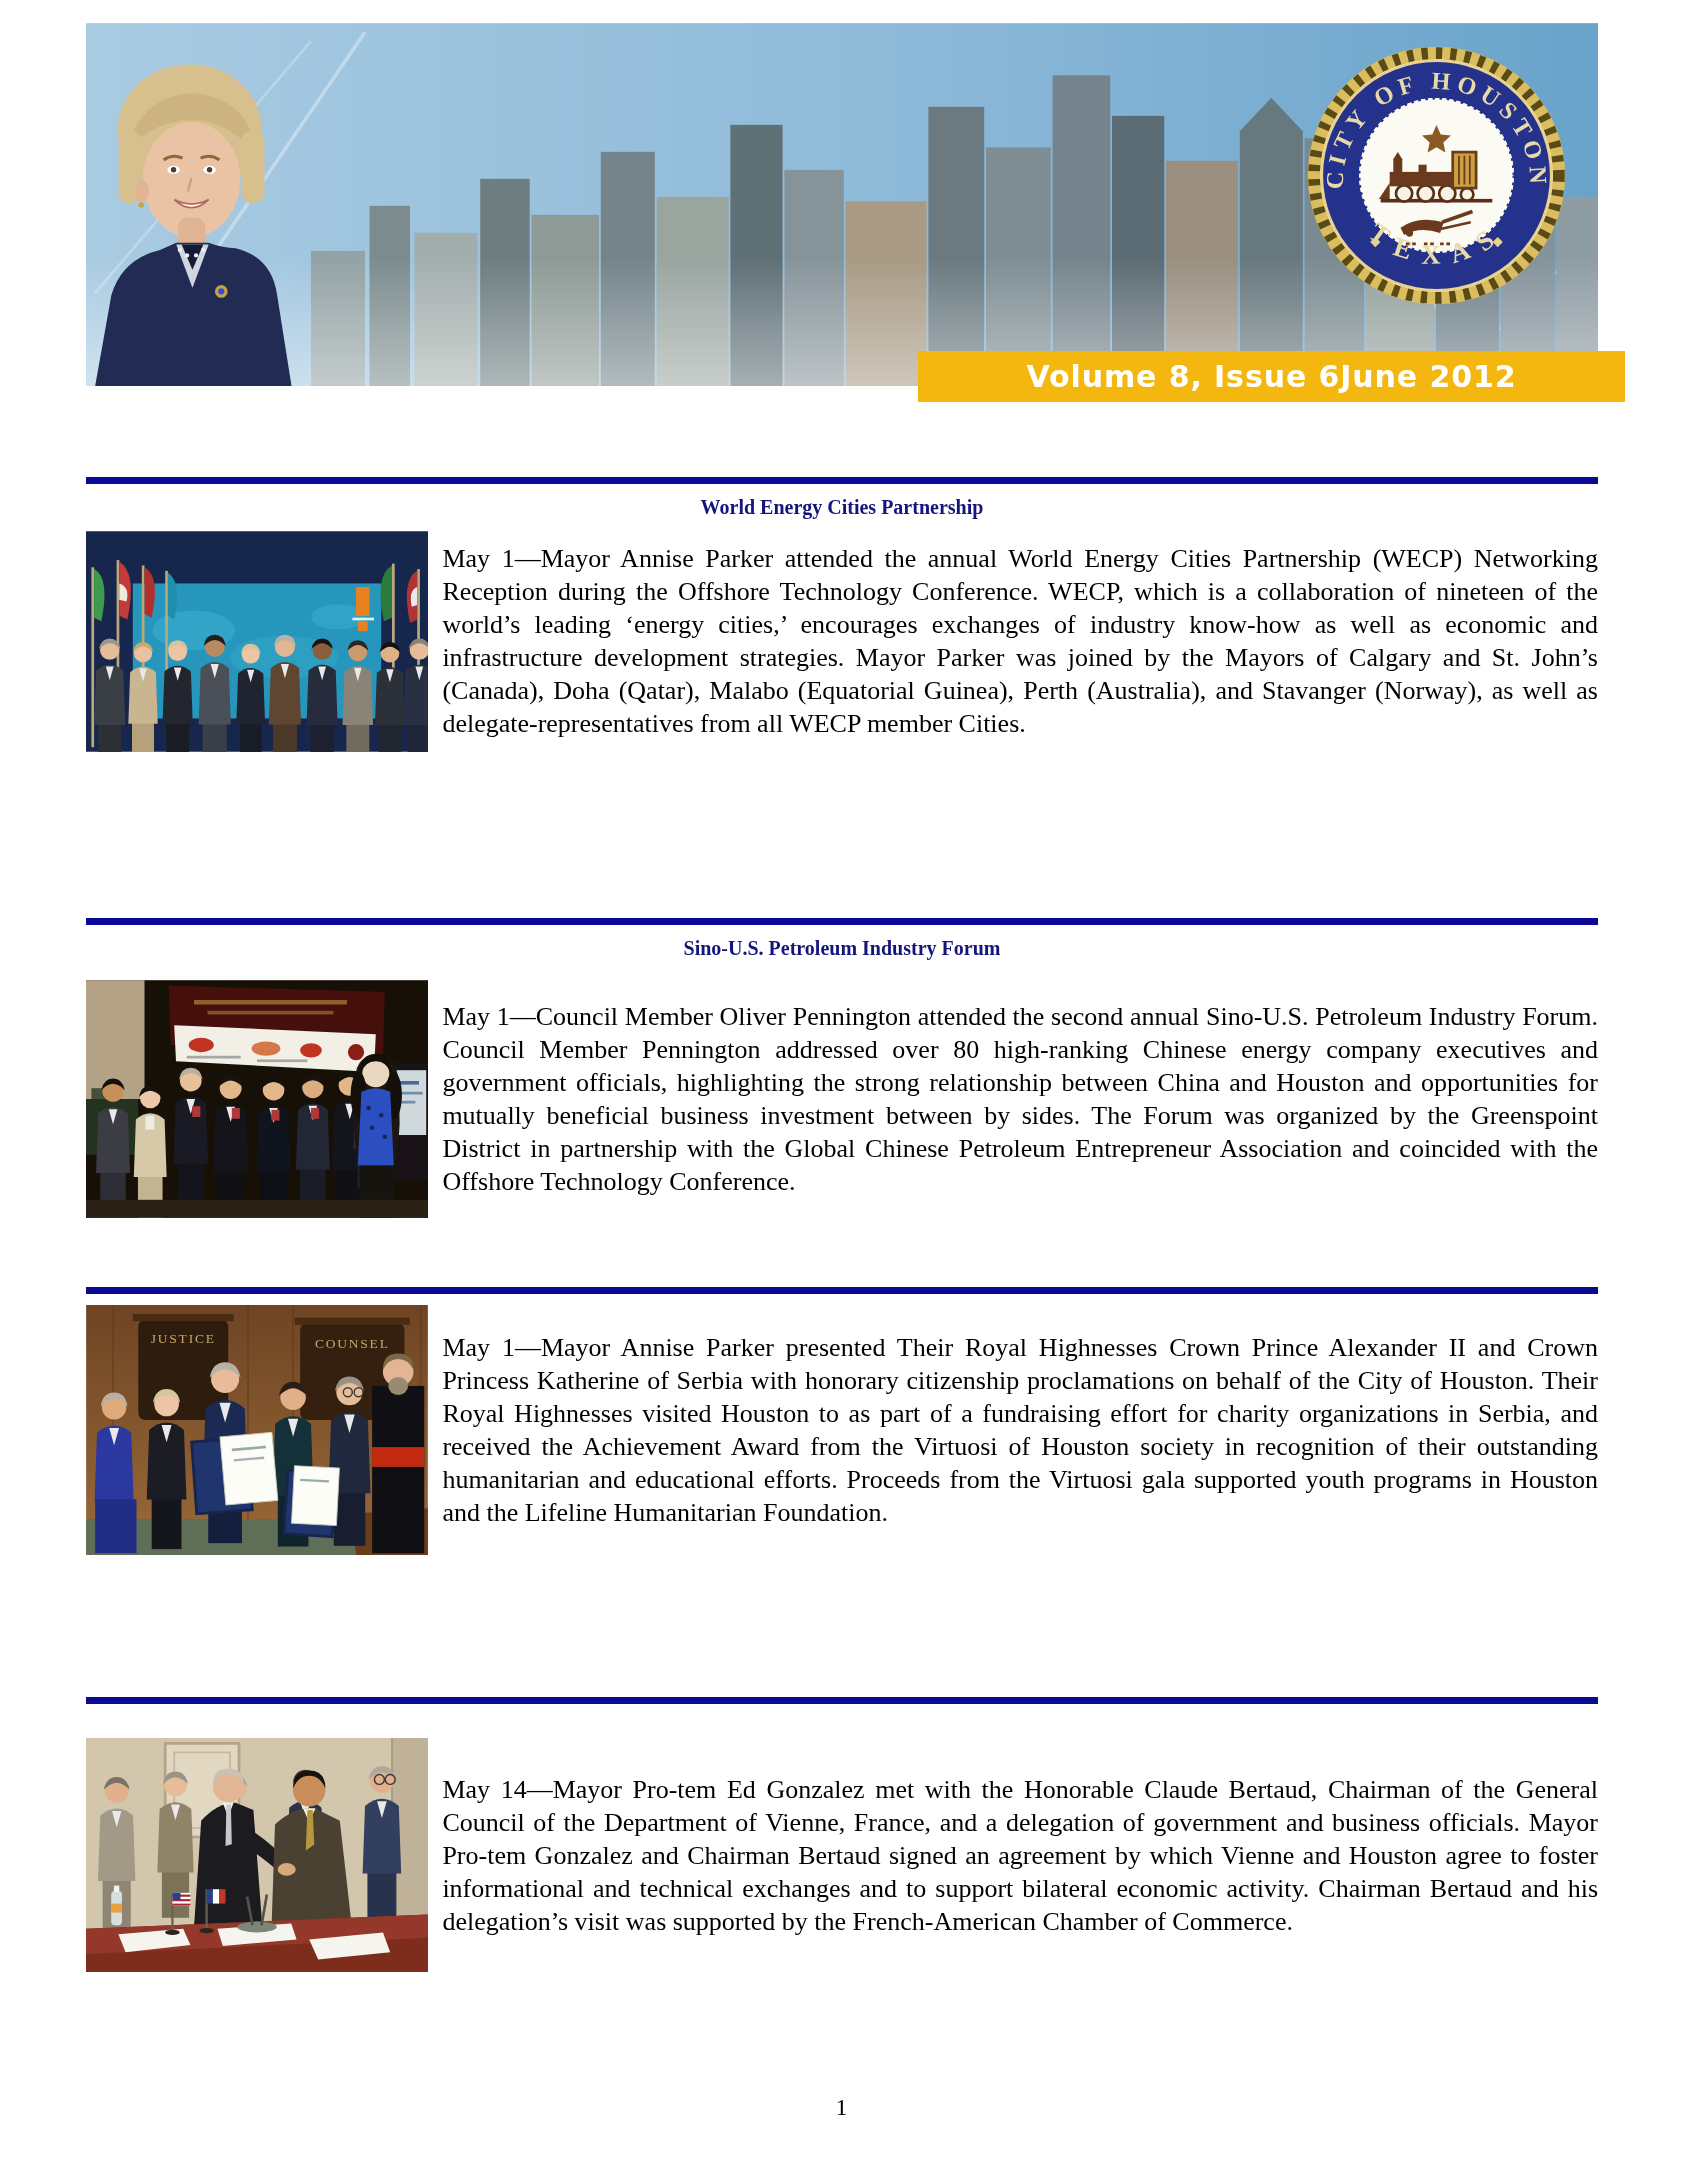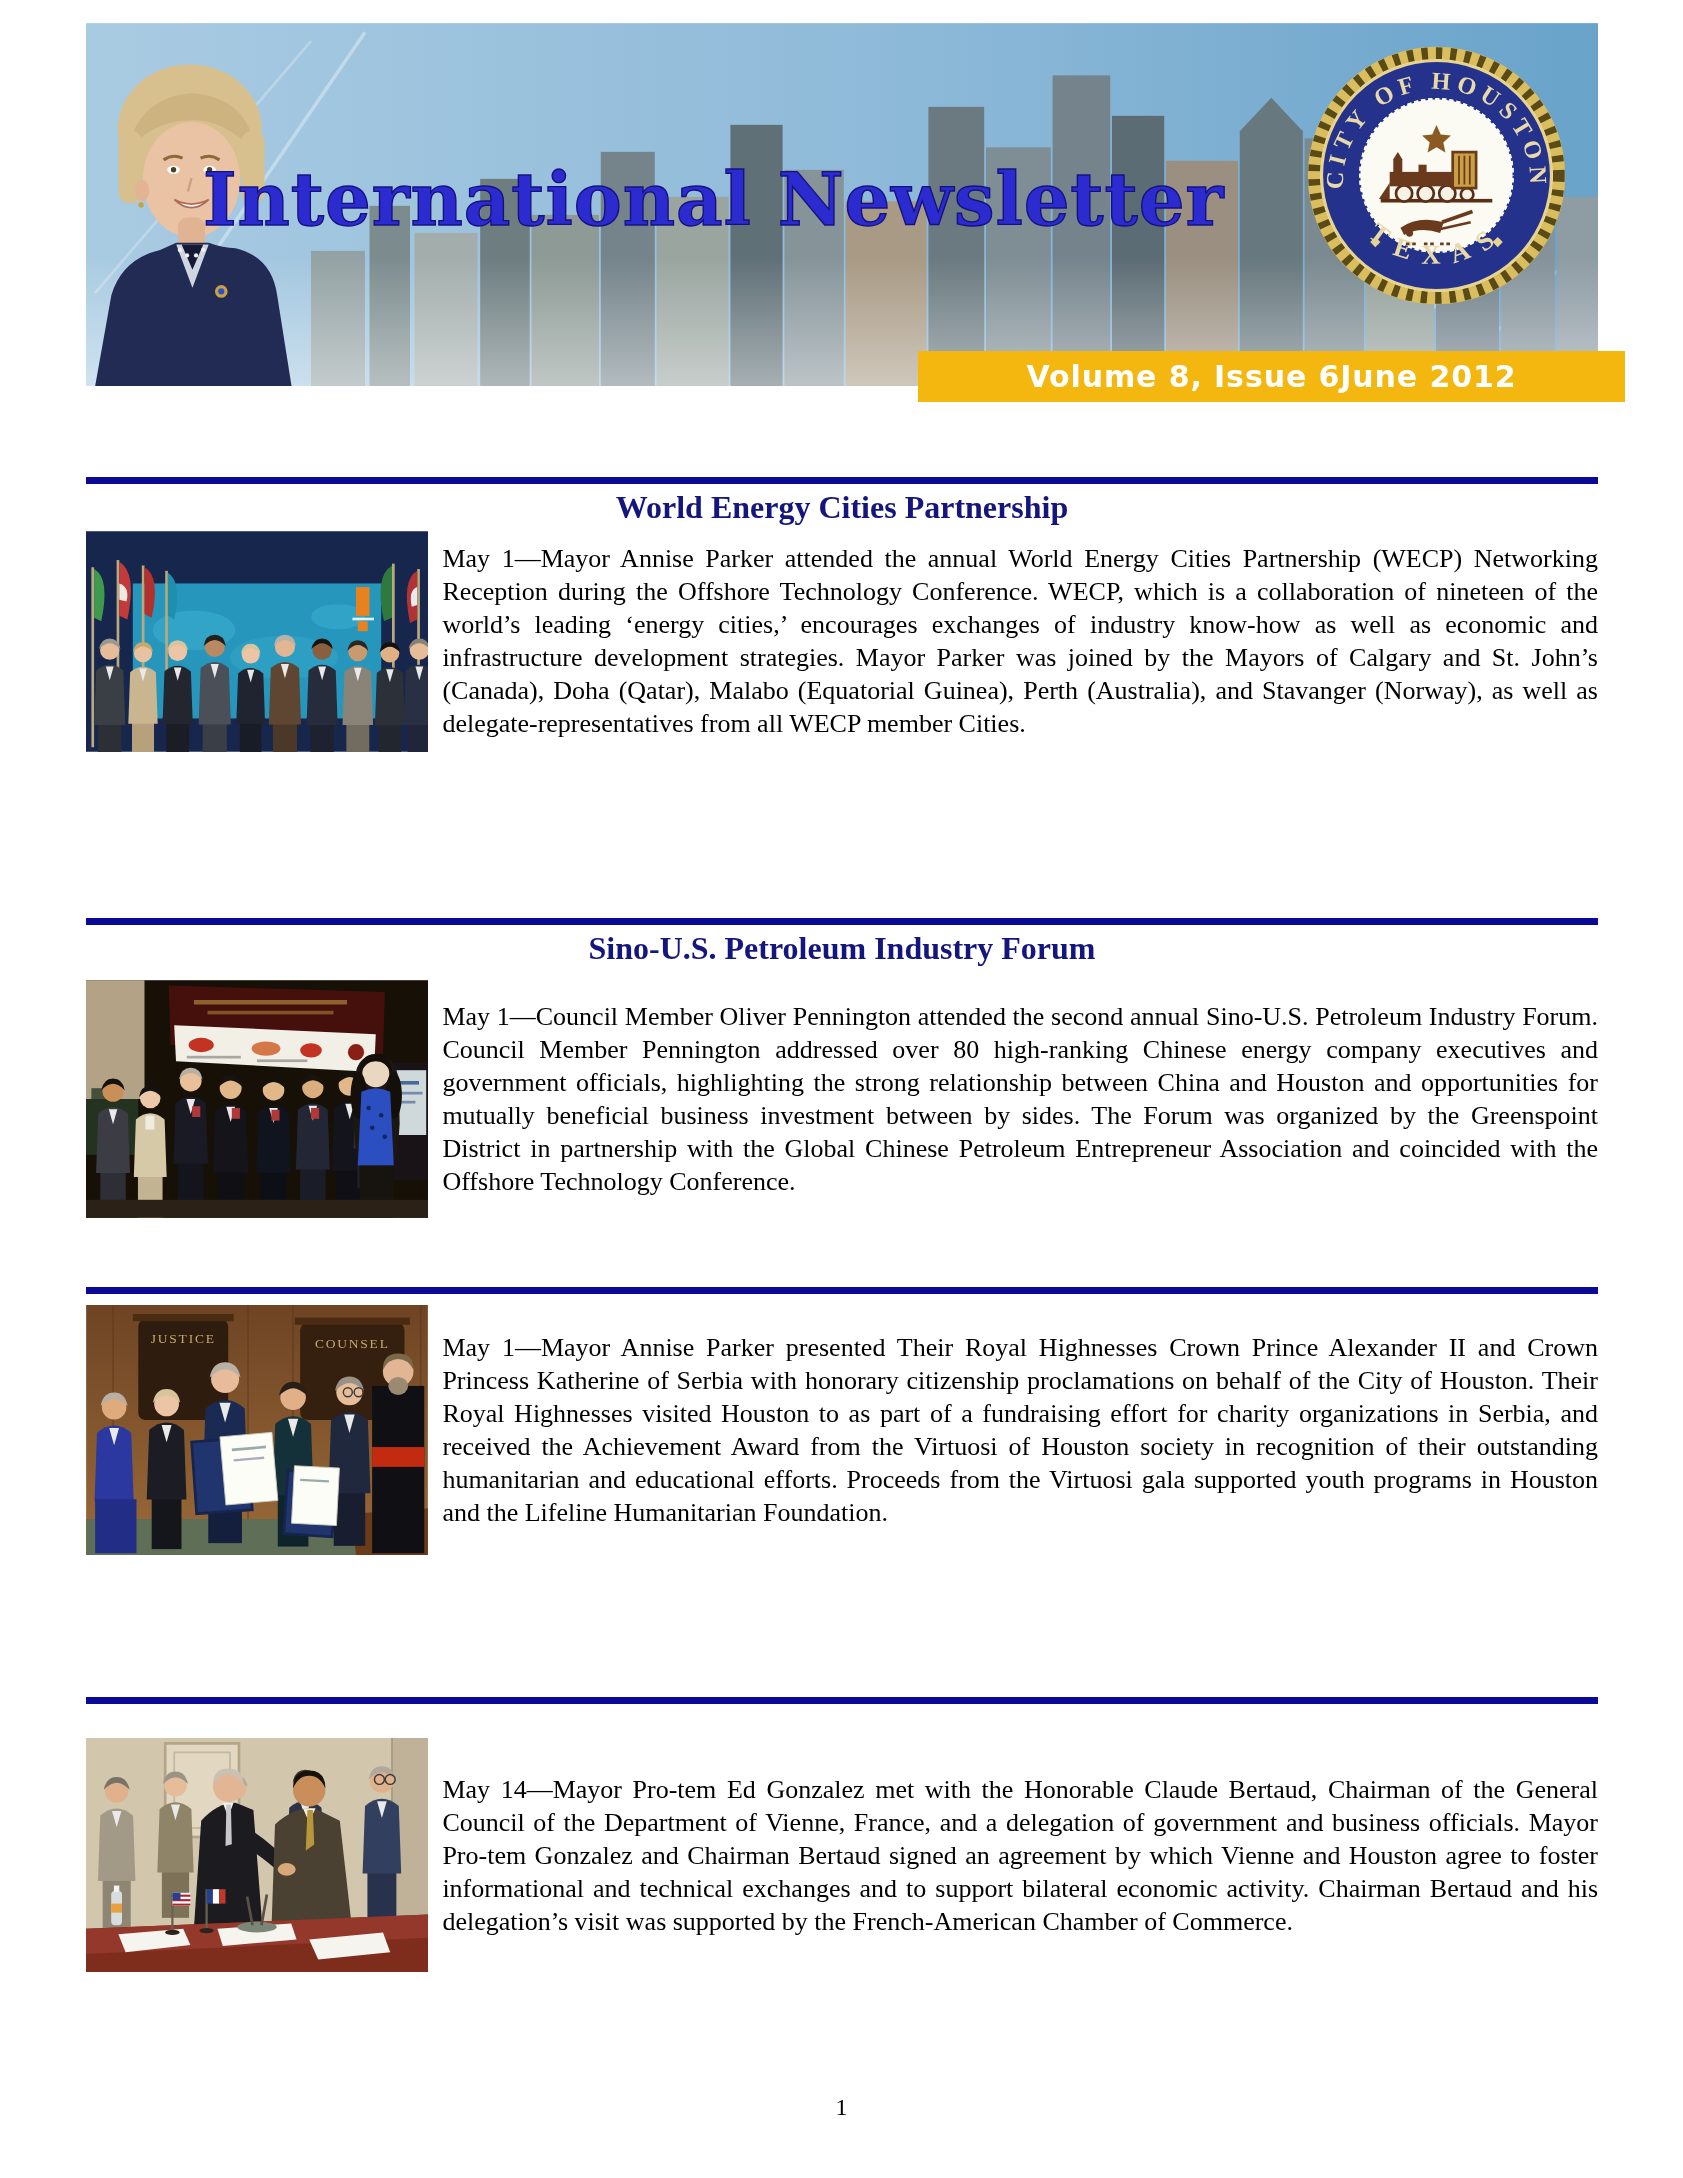--- a/index.html
+++ b/index.html
@@ -16,21 +16,21 @@
   .seal{position:absolute;left:1220px;top:22.5px;}
 
   .issuebar{position:absolute;left:918px;top:351px;width:707px;height:51px;background:#f3b70f;
         display:flex;justify-content:center;align-items:center;box-sizing:border-box;
         padding:0 23.4px;font-family:"DejaVu Sans",sans-serif;font-weight:bold;font-size:30px;
         color:#ffffff;letter-spacing:0.9px;}
 
   
   .section{position:absolute;left:86px;width:1512px;}
   .rule{height:7.2px;background:#0a0a96;}
-  .sechead{margin:5.4px 0 0 0;height:34px;text-align:center;font-size:32px;line-height:34px;
+  .sechead{margin:5.4px 0 0 0;height:34px;text-align:center;font-size:20px;line-height:34px;
         font-weight:bold;color:#15157e;font-family:"Liberation Serif",serif;}
   .content{display:flex;align-items:center;margin-top:var(--cgap,9px);}
   .photo{flex:0 0 342px;}
   .photo svg{display:block;}
   .bodytext{flex:1;margin:0 0 0 14.4px;font-size:26px;line-height:33px;text-align:justify;color:#000;}
 
   .pagenum{position:absolute;left:0;right:0;top:2094px;text-align:center;font-size:24px;color:#000;}
 </style>
 </head>
 <body>
@@ -104,21 +104,20 @@
       <path d="M 100,246 L 118,294 L 136,246 Z" fill="#cfd6e2"></path>
       <path d="M 106,246 L 118,274 L 130,246 Z" fill="#141a36"></path>
       <circle cx="104" cy="252" r="2.4" fill="#eee"></circle>
         <circle cx="112" cy="258" r="2.4" fill="#eee"></circle>
       <circle cx="122" cy="258" r="2.4" fill="#eee"></circle>
         <circle cx="130" cy="252" r="2.4" fill="#eee"></circle>
       <circle cx="150" cy="298" r="7" fill="#c9a143"></circle>
         <circle cx="150" cy="298" r="3.4" fill="#2a4fd0"></circle>
     </svg>
 
-    <div class="news-title">International Newsletter</div>
 
     <svg class="seal" width="261" height="261" viewBox="-145 -145 290 290">
       <circle r="136" fill="#fdfbf2"></circle>
       <circle r="136" fill="none" stroke="#d9bd5e" stroke-width="14"></circle>
       <circle r="136" fill="none" stroke="#5a4a16" stroke-width="13" stroke-dasharray="7 9"></circle>
       <circle r="127" fill="none" stroke="#e6d391" stroke-width="4"></circle>
       <circle r="106" fill="none" stroke="#24328c" stroke-width="40"></circle>
       <circle r="86" fill="#fbfaf3"></circle>
       <circle r="86" fill="none" stroke="#24328c" stroke-width="3" stroke-dasharray="3 5"></circle>
       <path id="arcT" d="M -104,8 A 104 104 0 0 1 104,8" fill="none"></path>

